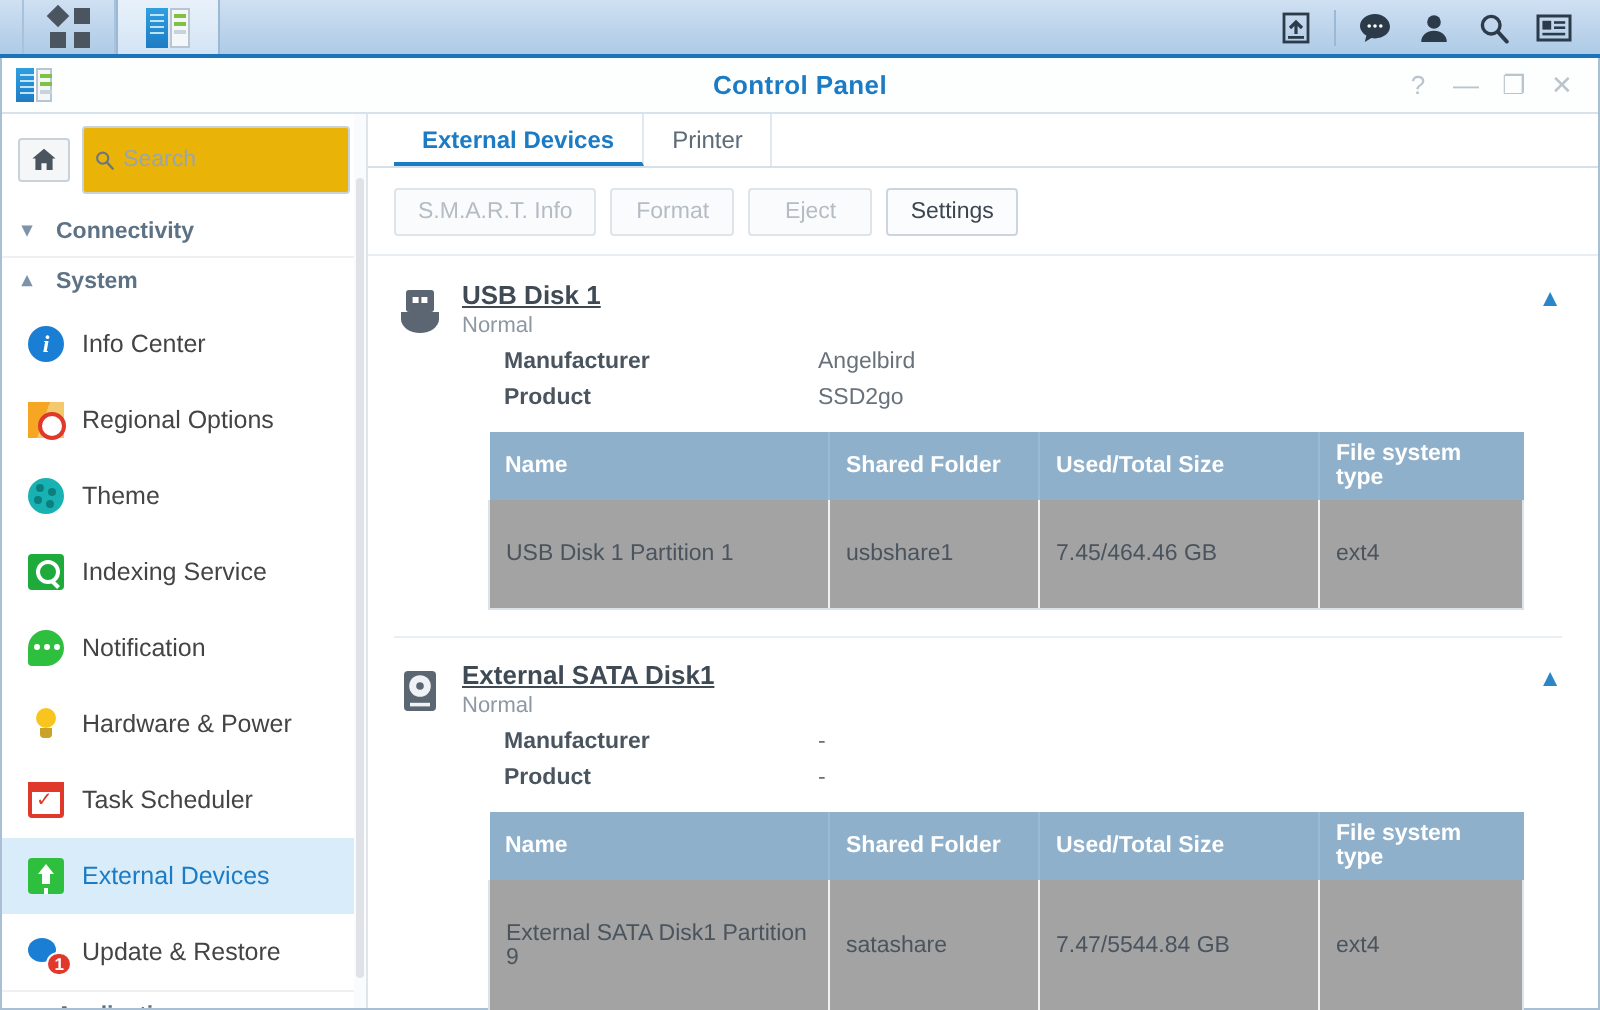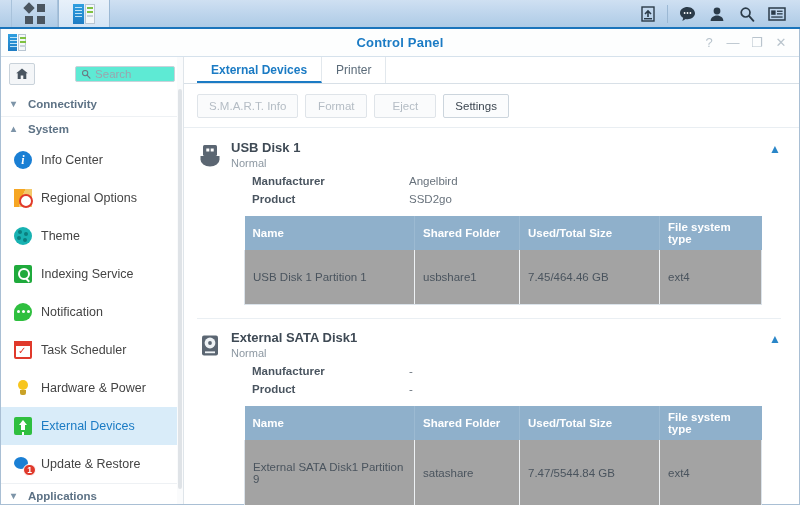--- a/index.html
+++ b/index.html
@@ -85,22 +85,22 @@
   #sidebar {
     width: 183px; background: #ffffff; border-right: 1px solid #dfe5ea;
     position: relative; overflow: hidden;
   }
   #searchrow { display: flex; align-items: center; padding: 6px 8px 7px 8px; gap: 6px; }
   #home-btn {
     width: 26px; height: 22px; border: 1px solid #c9d2da; background: #f4f6f8;
     display: flex; align-items: center; justify-content: center; border-radius: 2px;
   }
   #search-wrap {
-    flex: 1; height: 16px; border: 1px solid #c9d2da; background: #5eead4; border-radius: 2px;
-    display: flex; align-items: center; padding: 0 5px; gap: 4px; margin-left: 34px;
+    flex: 1; height: 34px; border: 1px solid #c9d2da; background: #eab308; border-radius: 2px;
+    display: flex; align-items: center; padding: 0 5px; gap: 4px;
   }
   #search-input {
     border: none; outline: none; font-size: 11.5px; color: #333; width: 100%;
     font-family: "Liberation Sans", sans-serif; background: transparent;
   }
   #search-input::placeholder { color: #9aa5ae; }
 
   .group-head {
     display: flex; align-items: center; gap: 7px;
     padding: 6px 8px 6px 10px; font-weight: bold; font-size: 11.5px; color: #5d7285;
@@ -179,21 +179,21 @@
     display: flex; align-items: center; justify-content: center;
   }
   .tb-btn.disabled { color: #b4bcc4; background: #fafbfc; border-color: #dfe4e9; }
 
   #content { padding: 12px 18px 0 13px; }
 
   .device { margin-bottom: 4px; }
   .dev-head { display: flex; align-items: flex-start; position: relative; }
   .dev-ico { width: 34px; flex: none; padding-top: 3px; }
   .dev-meta { flex: 1; }
-  .dev-name { font-size: 13px; font-weight: bold; color: #3f4a55; }
+  .dev-name { font-size: 13px; font-weight: bold; color: #3f4a55; text-decoration: underline; }
   .dev-status { font-size: 11px; color: #8d98a2; margin-top: 2px; }
   .dev-collapse { position: absolute; right: 0; top: 2px; color: #2a86c8; font-size: 12px; }
 
   .kv { display: flex; margin-top: 6px; font-size: 11.5px; margin-left: 21px; }
   .kv .k { width: 157px; font-weight: bold; color: #4a5560; }
   .kv .v { color: #68727c; }
 
   table.parts { border-collapse: collapse; margin: 11px 0 0 47px; width: 518px; }
   table.parts th {
     background: #8fb0cb; color: #fff; font-size: 11.5px; font-weight: bold;
@@ -331,26 +331,26 @@
       </div>
       <div class="nav-item">
         <span class="nav-ico ic-index"></span>
         <span>Indexing Service</span>
       </div>
       <div class="nav-item">
         <span class="nav-ico ic-notify"></span>
         <span>Notification</span>
       </div>
       <div class="nav-item">
+        <span class="nav-ico ic-power"></span>
+        <span>Hardware &amp; Power</span>
+      </div>
+      <div class="nav-item">
         <span class="nav-ico ic-task"></span>
         <span>Task Scheduler</span>
-      </div>
-      <div class="nav-item">
-        <span class="nav-ico ic-power"></span>
-        <span>Hardware &amp; Power</span>
       </div>
       <div class="nav-item active">
         <span class="nav-ico ic-extdev"></span>
         <span>External Devices</span>
       </div>
       <div class="nav-item">
         <span class="nav-ico ic-update">
           <span class="badge">1</span>
         </span>
         <span>Update &amp; Restore</span>

